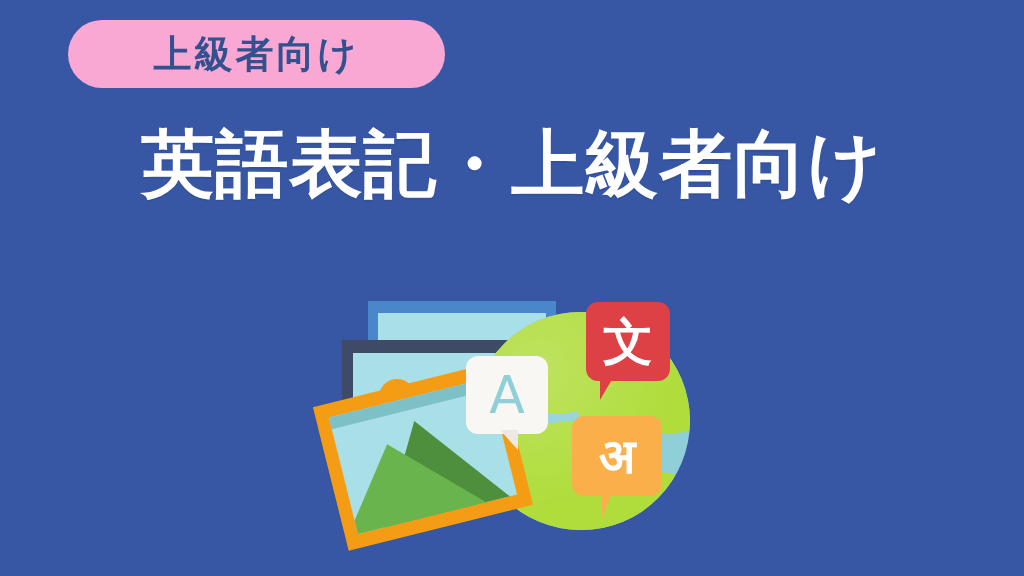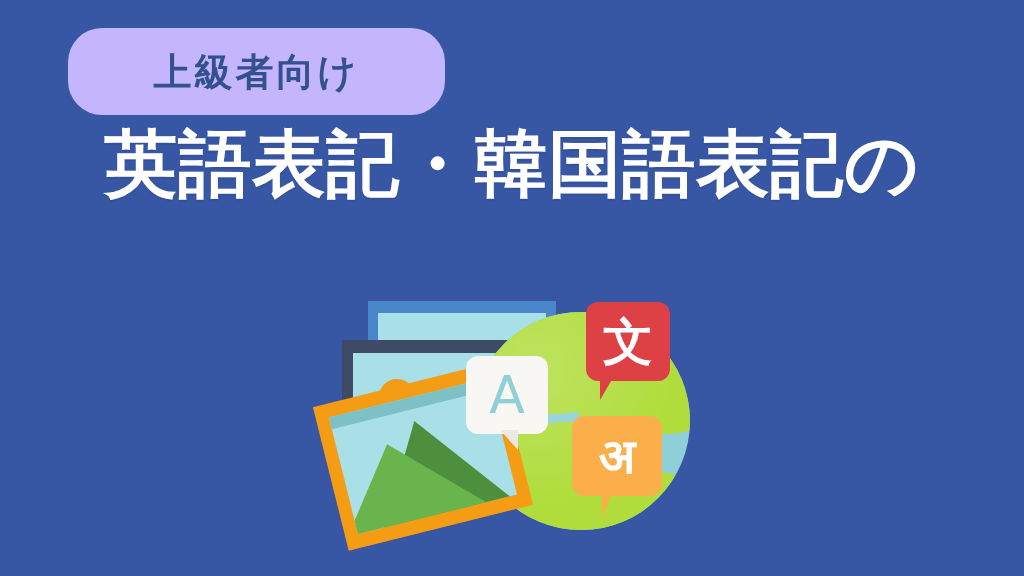--- a/index.html
+++ b/index.html
@@ -18,24 +18,24 @@
     width: 1024px;
     height: 576px;
     background: #3757a4;
     overflow: hidden;
   }
 
   
   #badge {
     position: absolute;
     left: 68px;
-    top: 28px;
+    top: 20px;
     width: 377px;
-    height: 87px;
-    background: #c4b5fd;
+    height: 68px;
+    background: #f9a8d4;
     border-radius: 34px;
     display: flex;
     align-items: center;
     justify-content: center;
   }
   #badge-label {
     color: #33508f;
     font-size: 38px;
     font-weight: bold;
     letter-spacing: 3px;
@@ -289,21 +289,21 @@
 </head>
 <body>
 
 <div id="slide">
 
   <div id="badge">
     <span id="badge-label">上級者向け</span>
   </div>
 
   <div id="title-block">
-    <div class="title-line">英語表記・韓国語表記の</div>
+    <div class="title-line">英語表記・上級者向け</div>
   </div>
 
   <div id="illustration">
 
     <div id="frame-back" class="layer">
       <div id="frame-back-inner">
         <div id="frame-back-sun"></div>
       </div>
     </div>
 

